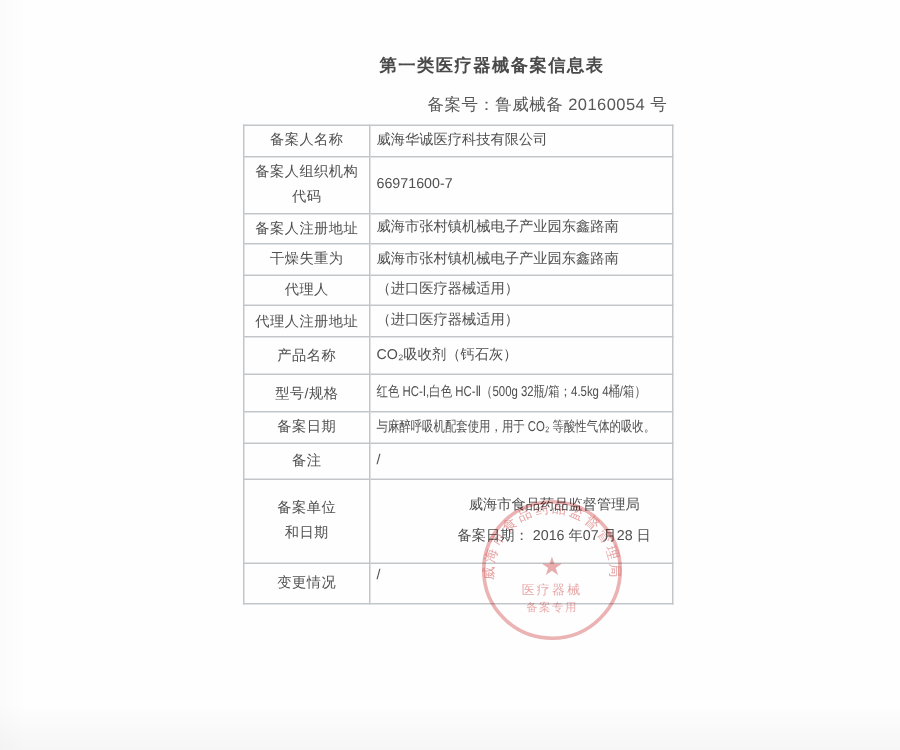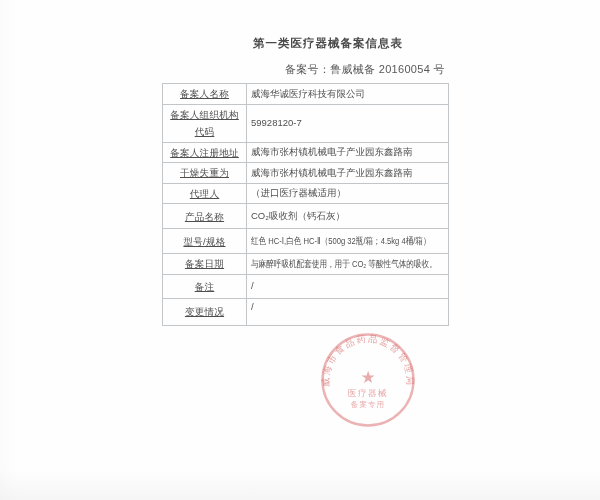--- a/index.html
+++ b/index.html
@@ -28,21 +28,21 @@
     position:absolute;left:162px;top:83px;width:268px;
     border-collapse:collapse;table-layout:fixed;
   }
   table.form td{
     border:1px solid #c3c6c8;
     font-size:9.5px;color:#4f4f4f;
     padding:1px 4px;overflow:hidden;
   }
   td.label{
     width:75px;text-align:center;vertical-align:middle;
-    white-space:pre-line;line-height:1.85;letter-spacing:0.3px;text-decoration:underline;
+    white-space:pre-line;line-height:1.85;letter-spacing:0.3px;
   }
   td.value{
     width:193px;text-align:left;vertical-align:middle;padding-left:8px;
     line-height:1.5;
   }
   .scale-x{
     display:inline-block;white-space:nowrap;
     transform:scaleX(0.8);transform-origin:left center;
   }
   td.value.dense{
@@ -65,49 +65,61 @@
 
 <table class="form">
   <tbody>
     <tr style="height:18px">
       <td class="label">备案人名称</td>
       <td class="value">威海华诚医疗科技有限公司</td>
     </tr>
     <tr style="height:38px">
       <td class="label">备案人组织机构
 代码</td>
-      <td class="value">59928120-7</td>
+      <td class="value">66971600-7</td>
     </tr>
     <tr style="height:19px">
       <td class="label">备案人注册地址</td>
       <td class="value">威海市张村镇机械电子产业园东鑫路南</td>
     </tr>
     <tr style="height:19px">
       <td class="label">干燥失重为</td>
       <td class="value">威海市张村镇机械电子产业园东鑫路南</td>
     </tr>
     <tr style="height:20px">
       <td class="label">代理人</td>
+      <td class="value">（进口医疗器械适用）</td>
+    </tr>
+    <tr style="height:21px">
+      <td class="label">代理人注册地址</td>
       <td class="value">（进口医疗器械适用）</td>
     </tr>
     <tr style="height:25px">
       <td class="label">产品名称</td>
       <td class="value">CO₂吸收剂（钙石灰）</td>
     </tr>
     <tr style="height:25px">
       <td class="label">型号/规格</td>
       <td class="value"><span class="scale-x">红色 HC-Ⅰ,白色 HC-Ⅱ（500g  32瓶/箱；4.5kg  4桶/箱）</span></td>
     </tr>
     <tr style="height:20px">
       <td class="label">备案日期</td>
       <td class="value"><span class="scale-x">与麻醉呼吸机配套使用，用于 CO₂ 等酸性气体的吸收。</span></td>
     </tr>
     <tr style="height:24px">
       <td class="label">备注</td>
       <td class="value">/</td>
+    </tr>
+    <tr style="height:56px">
+      <td class="label">备案单位
+和日期</td>
+      <td class="value filing-cell">
+        <div class="filing-org">威海市食品药品监督管理局</div>
+        <div class="filing-date">备案日期：  2016 年07 月28 日</div>
+      </td>
     </tr>
     <tr style="height:27px">
       <td class="label">变更情况</td>
       <td class="value" style="vertical-align:top;">/</td>
     </tr>
   </tbody>
 </table>
 
 <svg class="stamp" viewBox="0 0 100 100" xmlns="http://www.w3.org/2000/svg">
   <defs>

